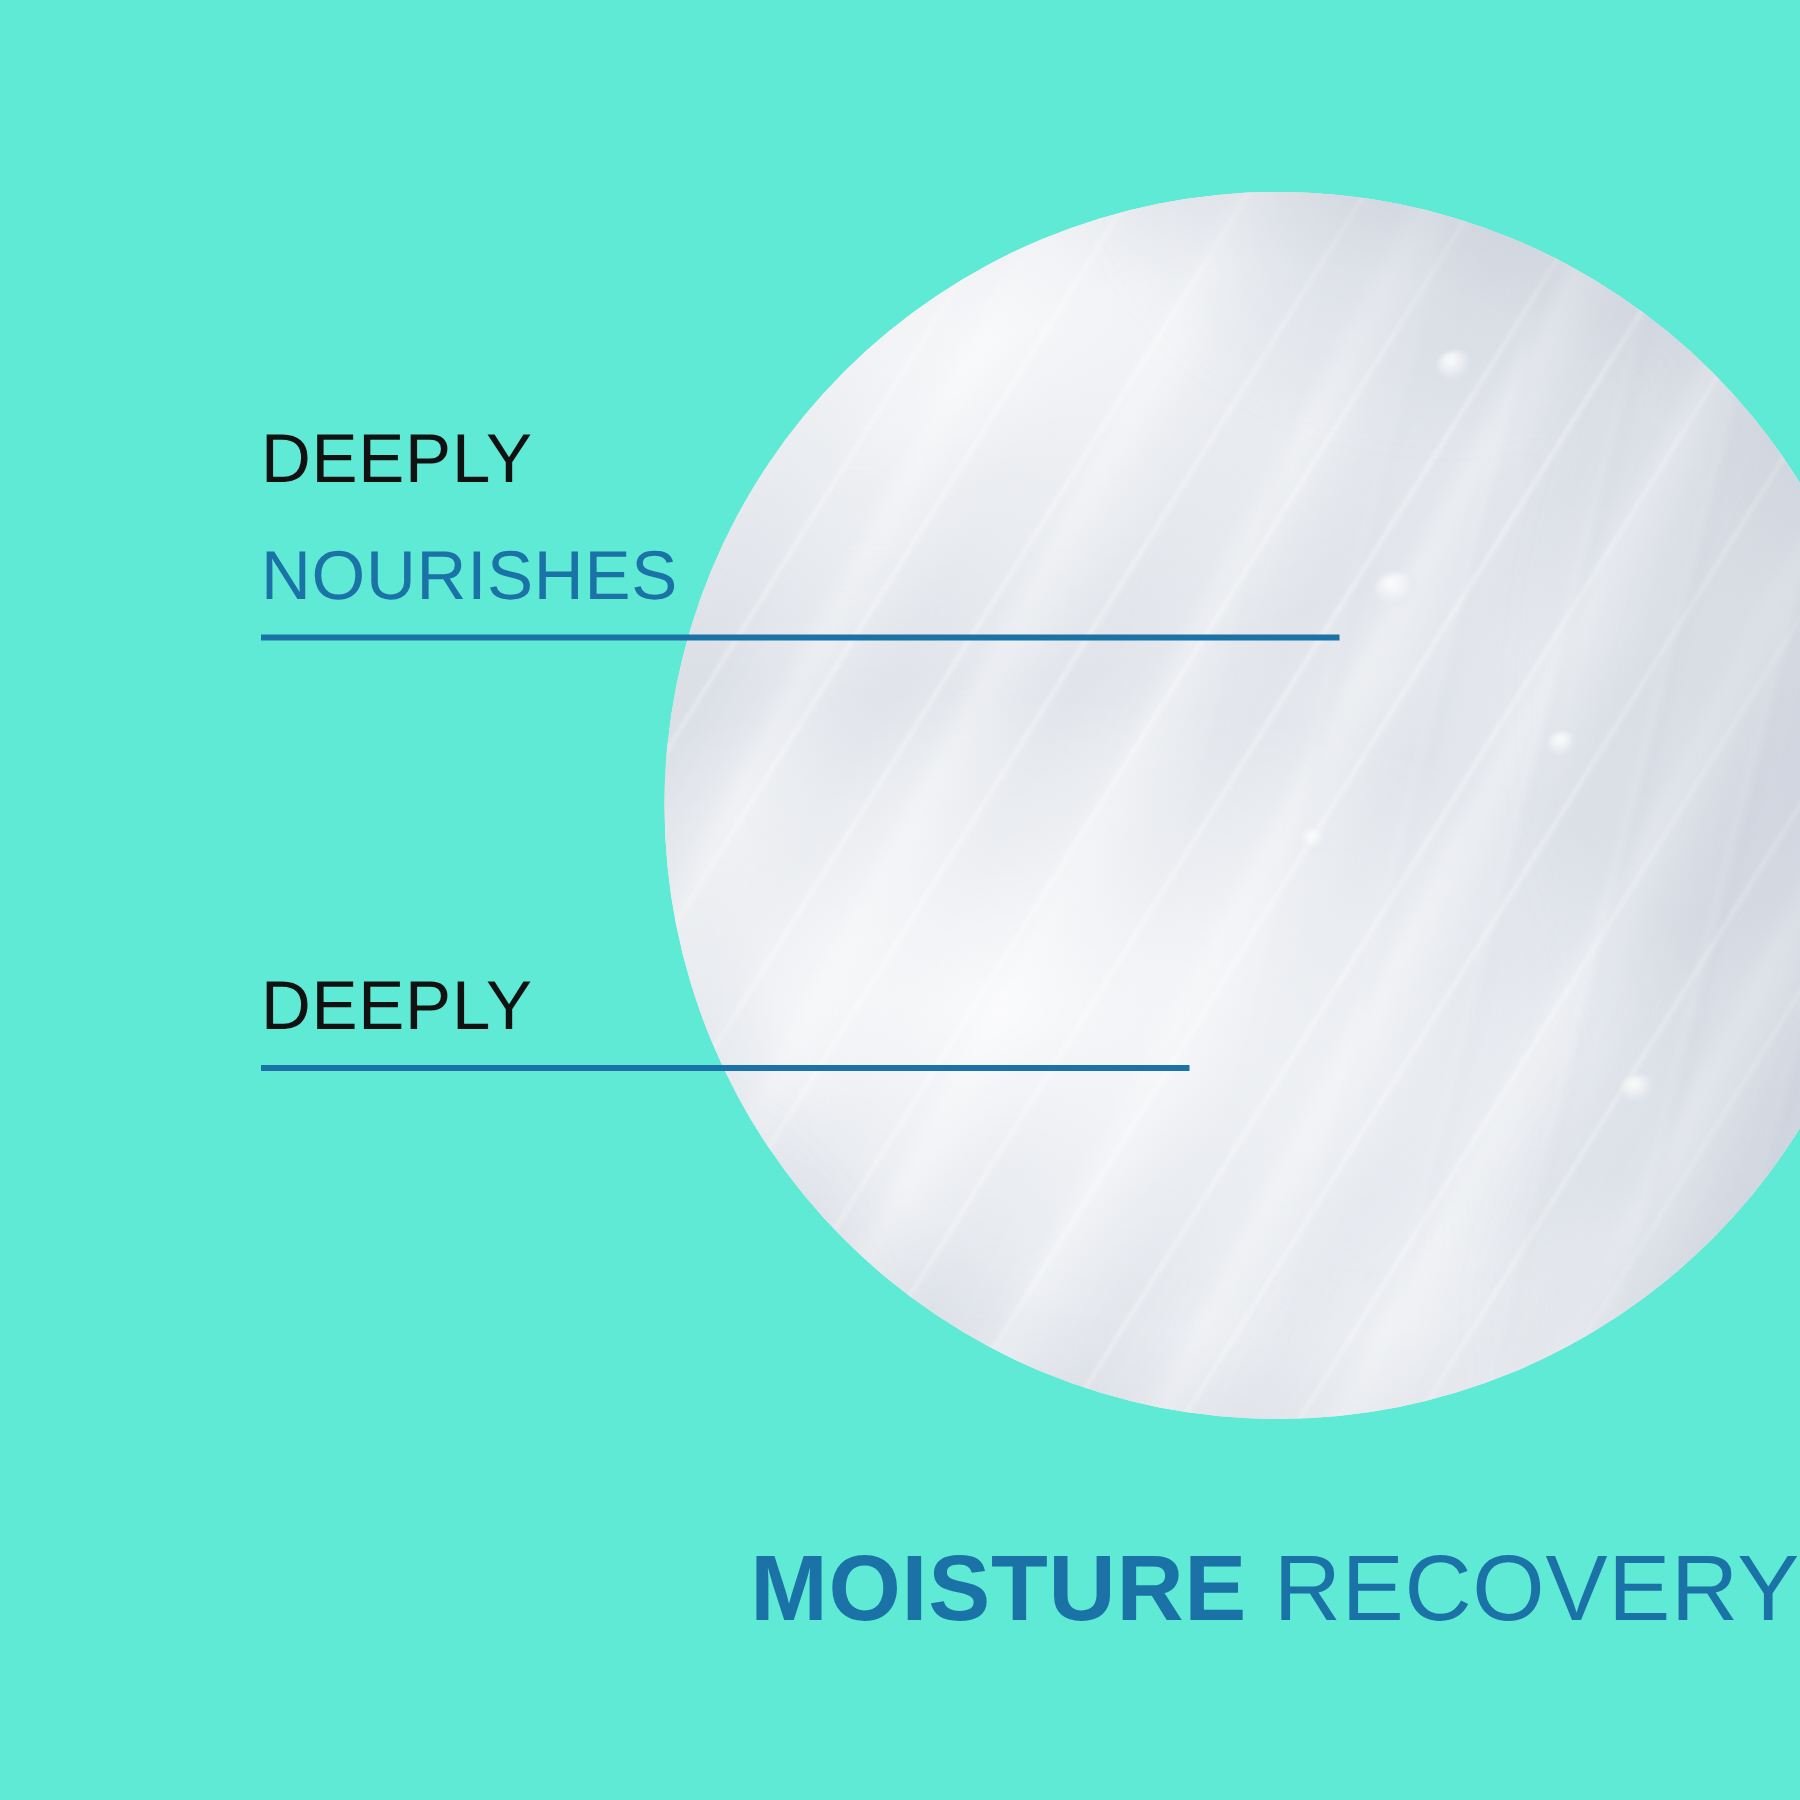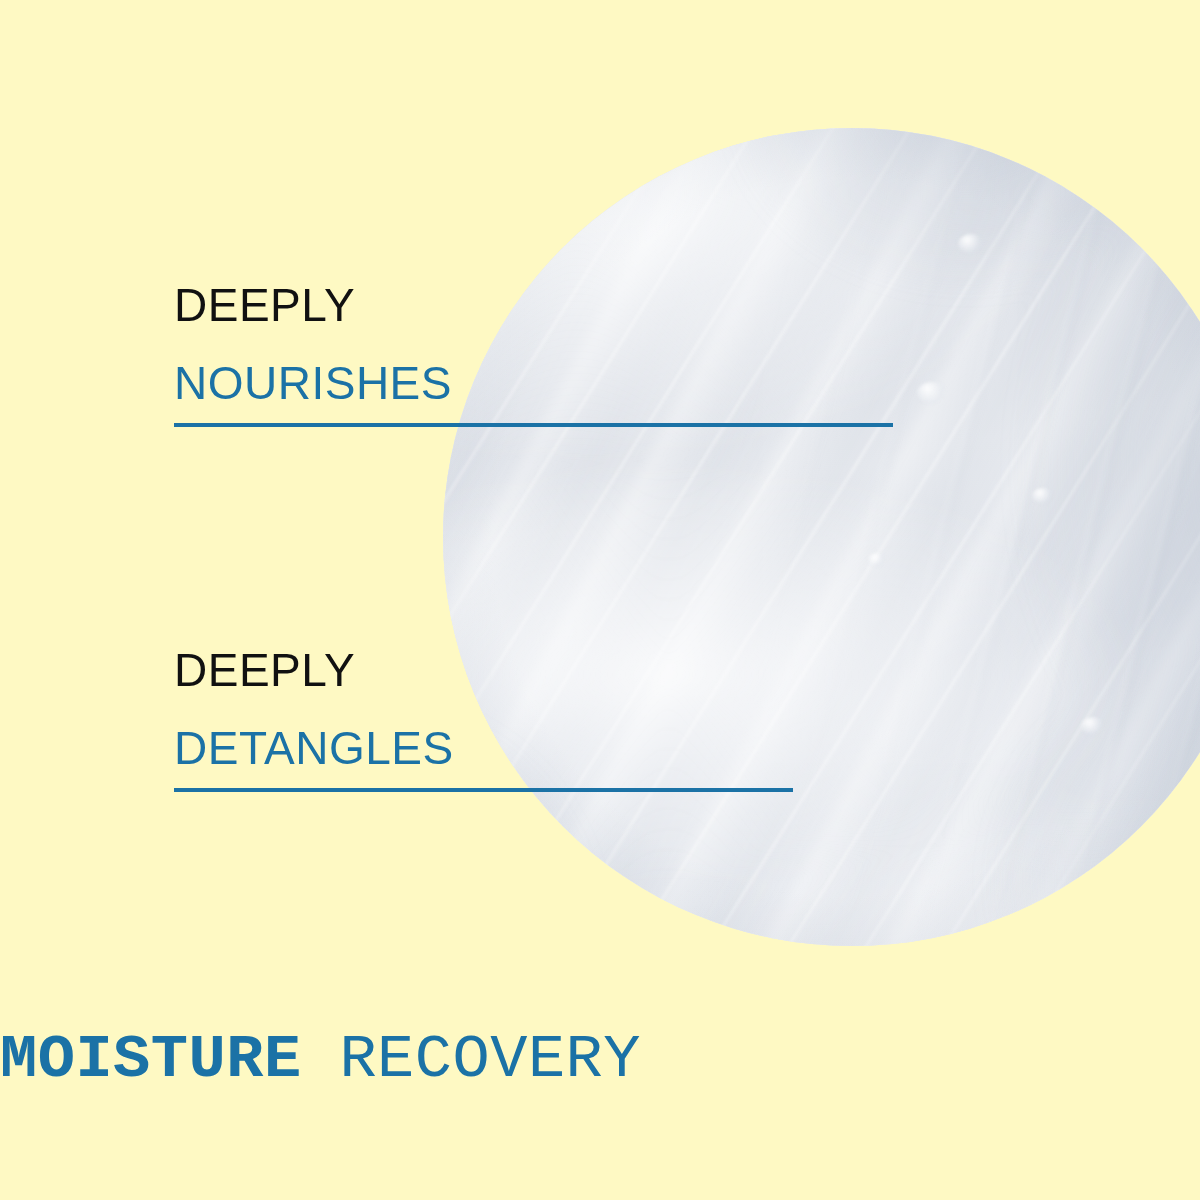--- a/index.html
+++ b/index.html
@@ -9,21 +9,21 @@
   }
   body {
     font-family: "Liberation Sans", sans-serif;
     -webkit-font-smoothing: antialiased;
   }
 
   #stage {
     position: relative;
     width: 1200px;
     height: 1200px;
-    background: #fef9c3;
+    background: #5eead4;
     overflow: hidden;
   }
 
   
   #product-swatch {
     position: absolute;
     left: 443px;
     top: 128px;
     width: 818px;
     height: 818px;
@@ -150,22 +150,21 @@
   }
   #rule-nourishes { width: 719px; }
   #rule-detangles { width: 619px; }
 
   
   #title-block {
     position: absolute;
     left: 0;
     right: 0;
     top: 1026px;
-    text-align: left;
-    font-family: Liberation Mono, monospace;
+    text-align: right;
   }
   #product-title {
     font-size: 62px;
     line-height: 68px;
     letter-spacing: 0.5px;
     color: #1b72a6;
     white-space: nowrap;
   }
   #product-title .t-strong { font-weight: 700; }
   #product-title .t-light  { font-weight: 400; }
@@ -200,21 +199,20 @@
   </div>
 
   <div class="callout" id="callout-nourishes">
     <div class="callout-line-1">DEEPLY</div>
     <div class="callout-line-2">NOURISHES</div>
     <div class="callout-rule" id="rule-nourishes"></div>
   </div>
 
   <div class="callout" id="callout-detangles">
     <div class="callout-line-1">DEEPLY</div>
-    <div class="callout-line-2">DETANGLES</div>
     <div class="callout-rule" id="rule-detangles"></div>
   </div>
 
   <div id="title-block">
     <div id="product-title">
       <span class="t-strong">MOISTURE</span><span> </span><span class="t-light">RECOVERY</span>
     </div>
   </div>
 
 </div>

